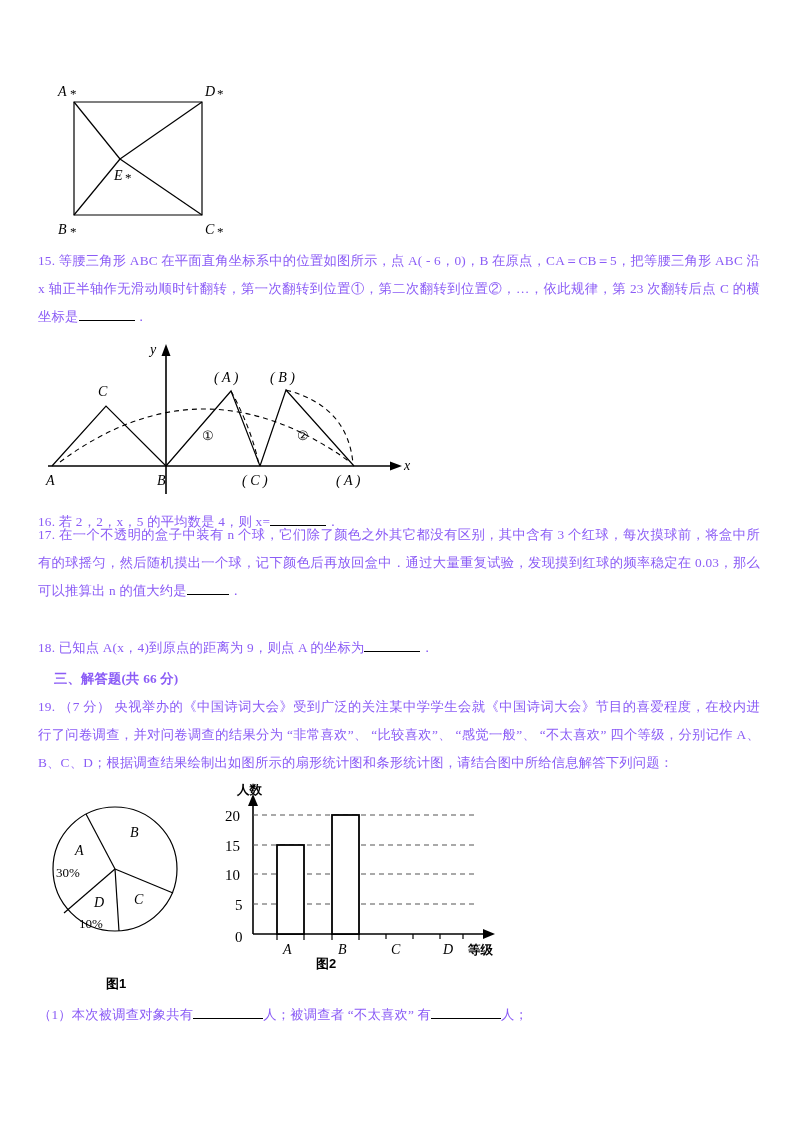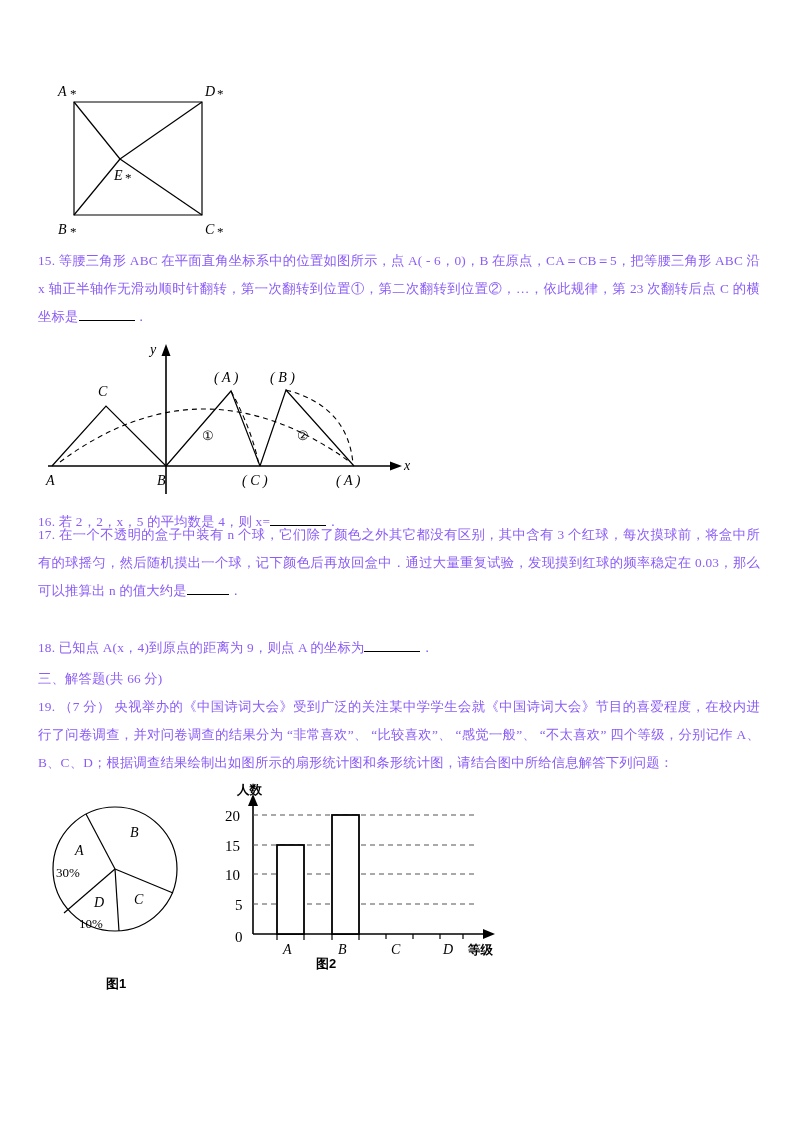--- a/index.html
+++ b/index.html
@@ -50,21 +50,21 @@
     color: #8b5cf6;
   }
   .blank-s { display:inline-block; border-bottom:1px solid #000; width:42px; }
   .blank-m { display:inline-block; border-bottom:1px solid #000; width:56px; }
   .blank-l { display:inline-block; border-bottom:1px solid #000; width:70px; }
 
   #q15 { left: 38px; top: 247px; width: 722px; }
   #q16 { left: 38px; top: 508px; width: 722px; }
   #q17 { left: 38px; top: 521px; width: 722px; }
   #q18 { left: 38px; top: 634px; width: 722px; }
-  #sec3 { left: 38px; top: 665px; width: 722px; font-weight: normal; }
+  #sec3 { left: 54px; top: 665px; width: 722px; font-weight: bold; }
   #q19 { left: 38px; top: 693px; width: 722px; }
   #q19a { left: 38px; top: 1001px; width: 722px; }
 
   
   #fig-pie {
     position: absolute;
     left: 42px;
     top: 782px;
     width: 180px;
     height: 180px;
@@ -281,14 +281,17 @@
       <text class="lab" x="58" y="172" font-size="16">A</text>
       <text class="lab" x="113" y="172" font-size="16">B</text>
       <text class="lab" x="166" y="172" font-size="16">C</text>
       <text class="lab" x="218" y="172" font-size="16">D</text>
     </svg>
   </div>
 
   <div class="figcap" id="cap1">图1</div>
   <div class="figcap" id="cap2">图2</div>
 
+  <div class="qtext" id="q19a">
+    <span>（1）本次被调查对象共有</span><span class="blank-l"></span><span>人；被调查者 “不太喜欢” 有</span><span class="blank-l"></span><span>人；</span>
+  </div>
 
 </div>
 
 </body></html>

